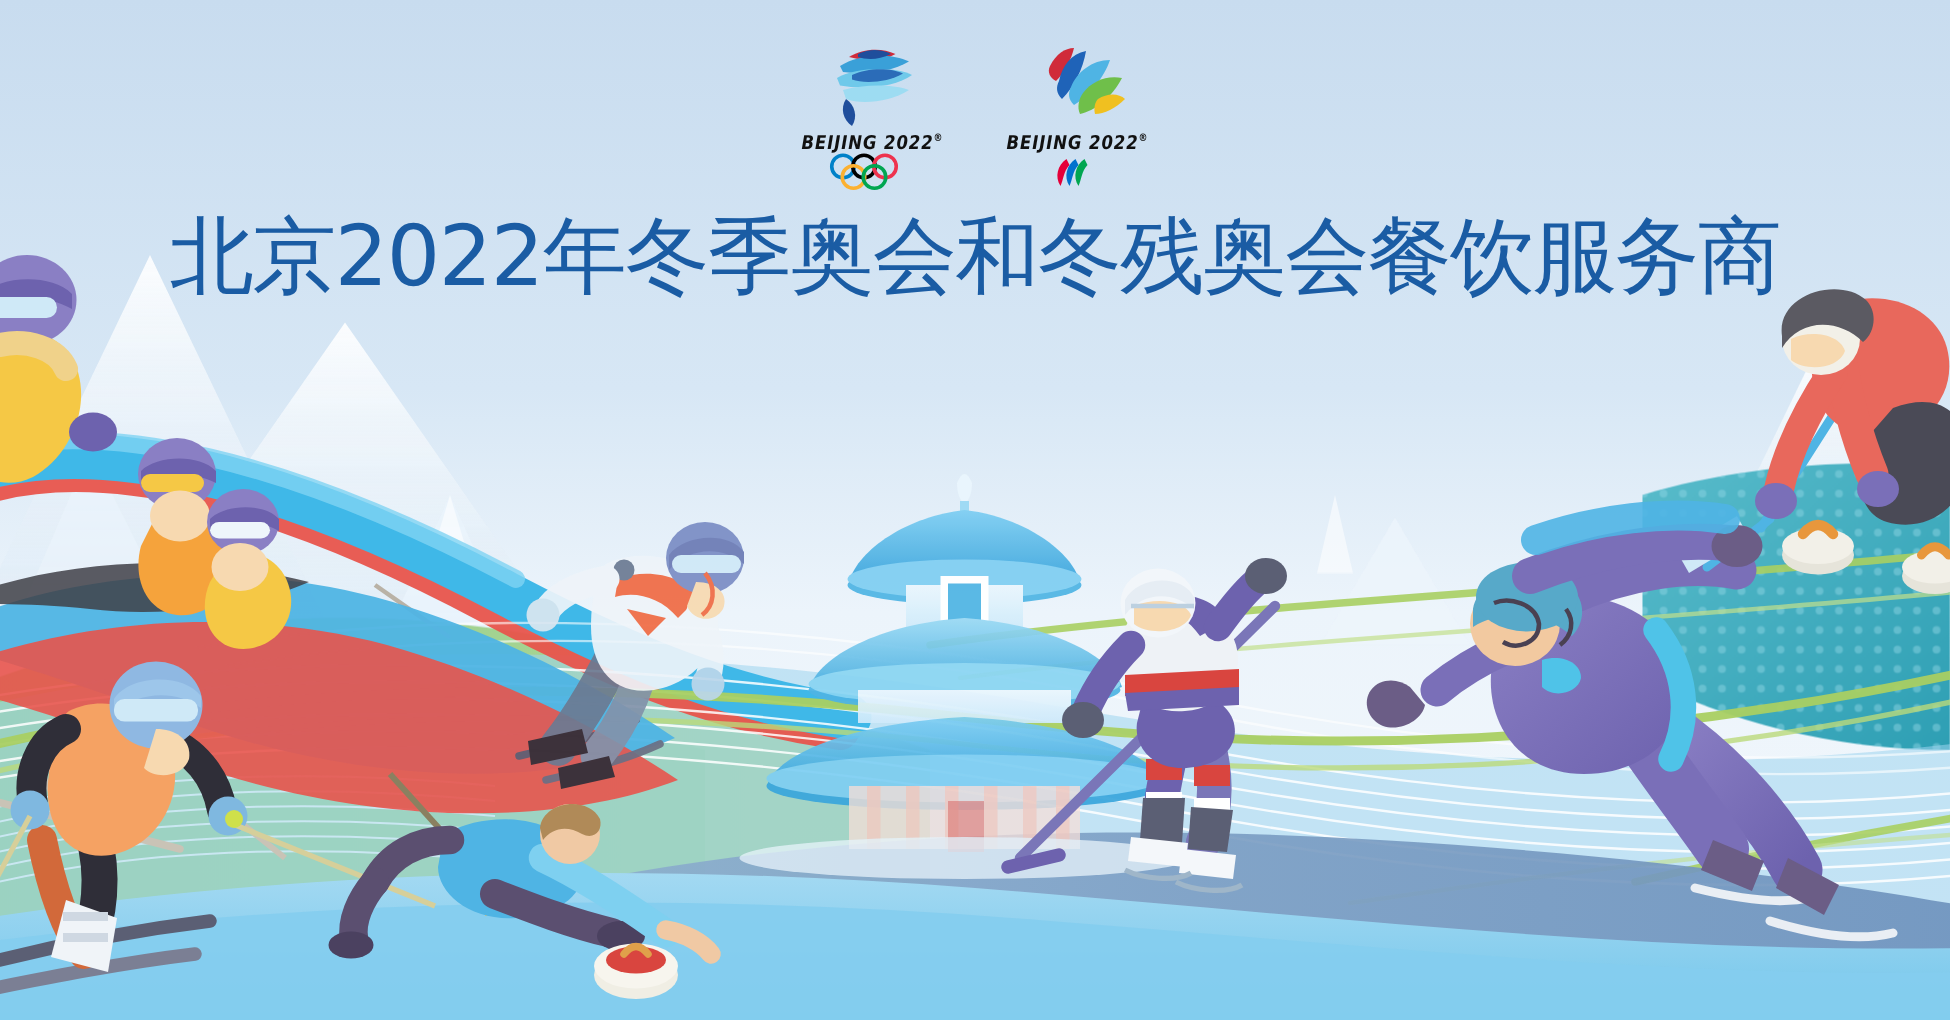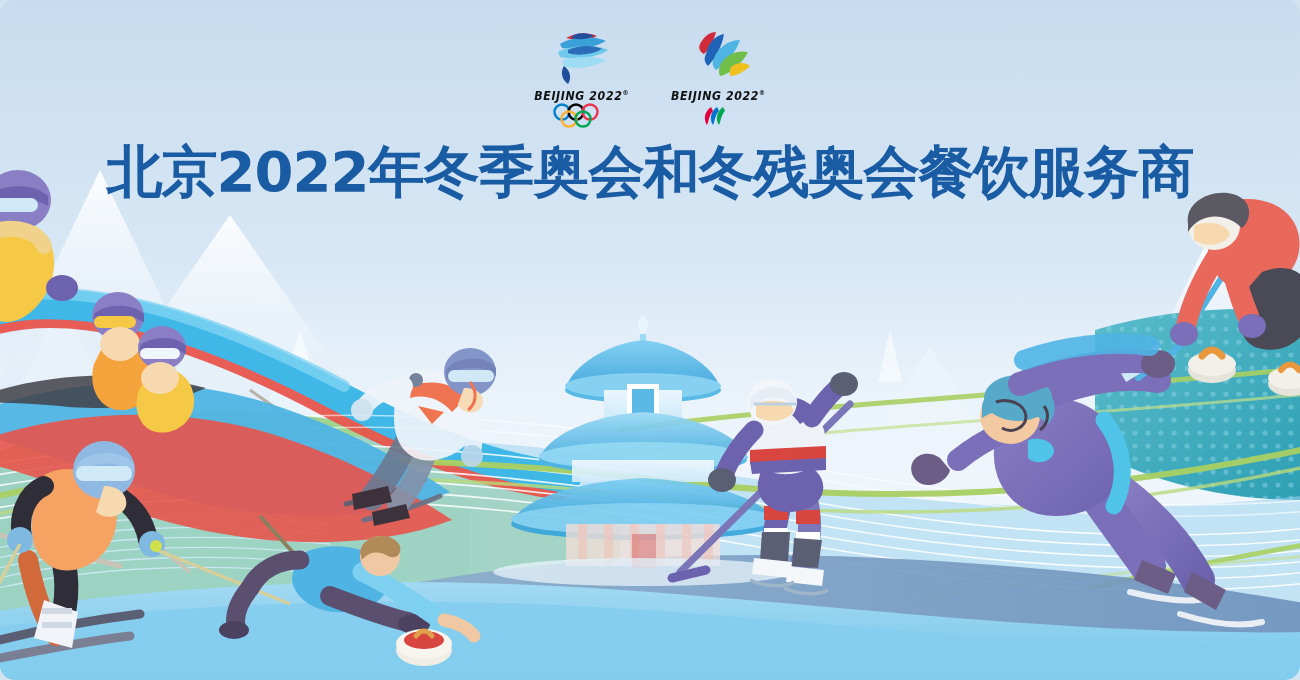--- a/index.html
+++ b/index.html
@@ -6,21 +6,20 @@
   html,body { width:1300px; height:680px; overflow:hidden; }
   body {
     font-family:"Liberation Sans","DejaVu Sans",sans-serif;
     background:#d2e3f2;
   }
   #banner {
     position:relative;
     width:1300px; height:680px;
     overflow:hidden;
     background:linear-gradient(180deg,#cadef0 0%,#d5e6f4 34%,#e4eef8 52%,#eef5fb 62%);
-    border-radius:15px;
   }
   .layer { position:absolute; inset:0; }
   svg.layer { display:block; }
 
   
   #logo-row {
     position:absolute; left:0; right:0; top:28px;
     display:flex; justify-content:center; align-items:flex-start; gap:42px;
     z-index:40;
   }
@@ -32,21 +31,21 @@
     color:#111; margin-top:3px;
     transform:scaleY(1.15);
   }
   .logo-word sup { font-size:6px; vertical-align:super; }
 
   
   #title {
     position:absolute; left:0; right:0; top:143px;
     text-align:center;
     font-family:"DejaVu Sans","Liberation Sans",sans-serif;
-    font-weight:bold;
+    font-weight:normal;
     font-size:56px;
     line-height:1.04;
     letter-spacing:-1px;
     color:#1a5ca4;
     z-index:45;
     white-space:nowrap;
   }
 </style>
 </head>
 <body>

